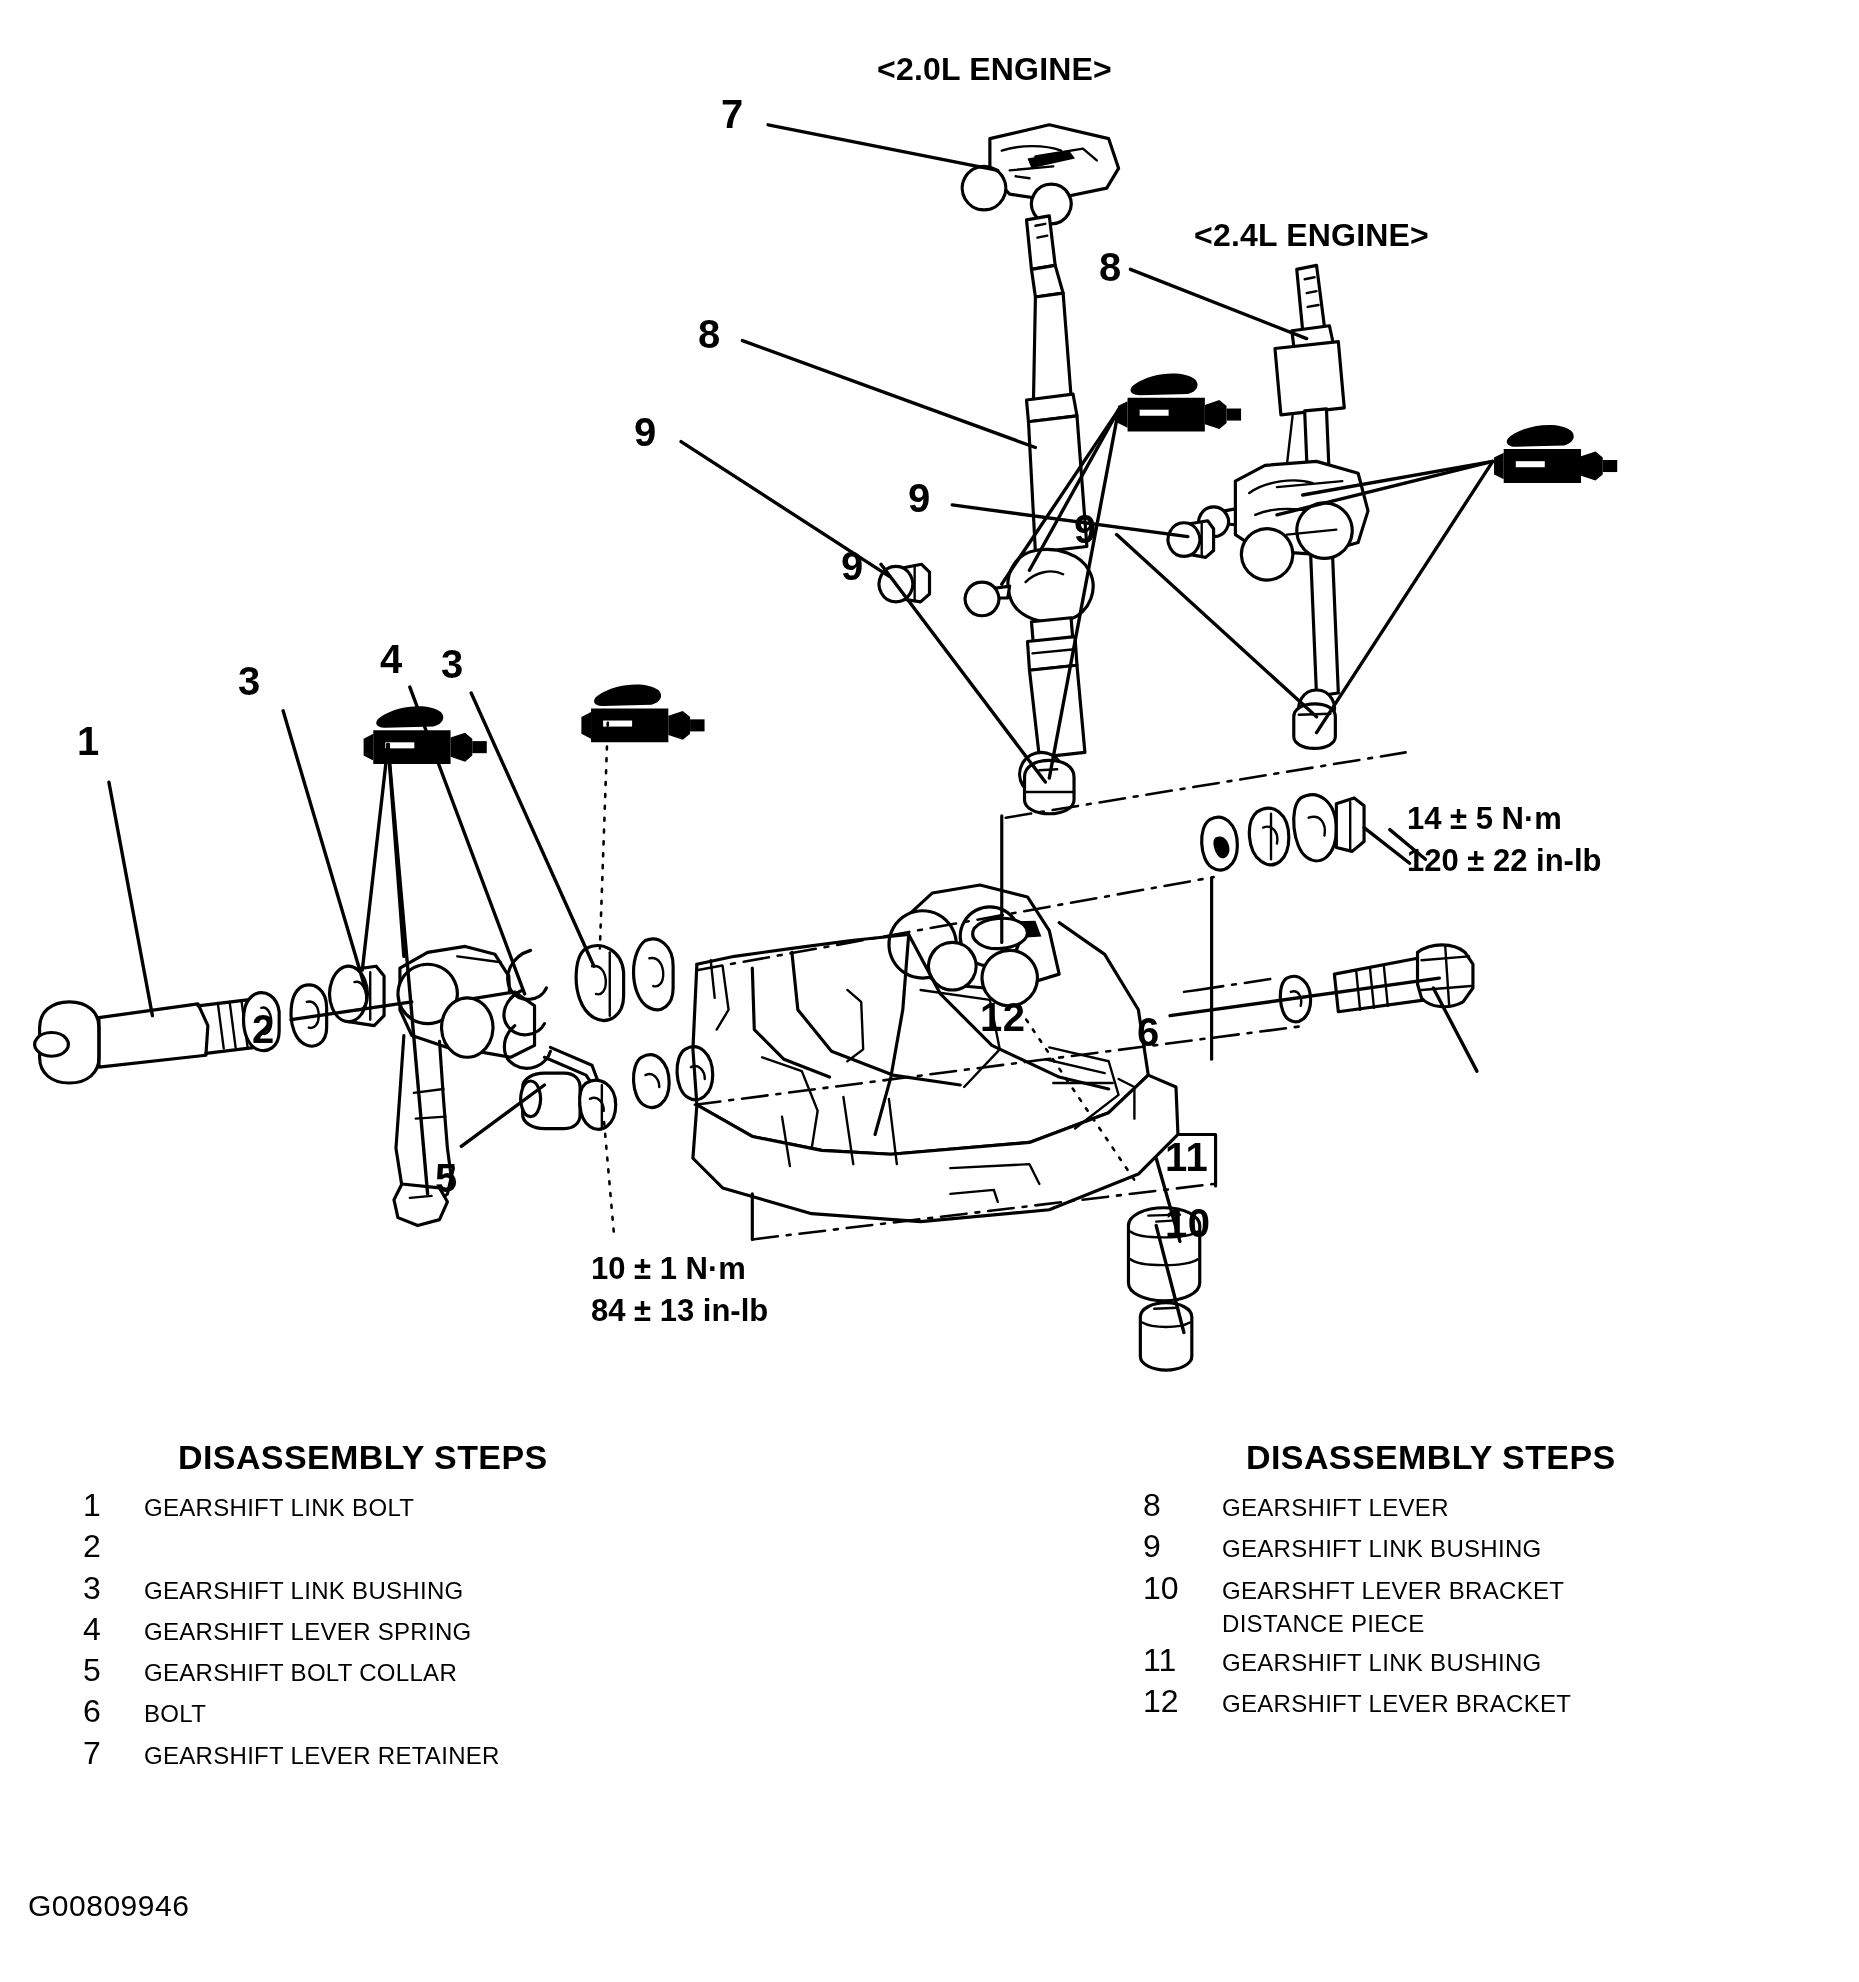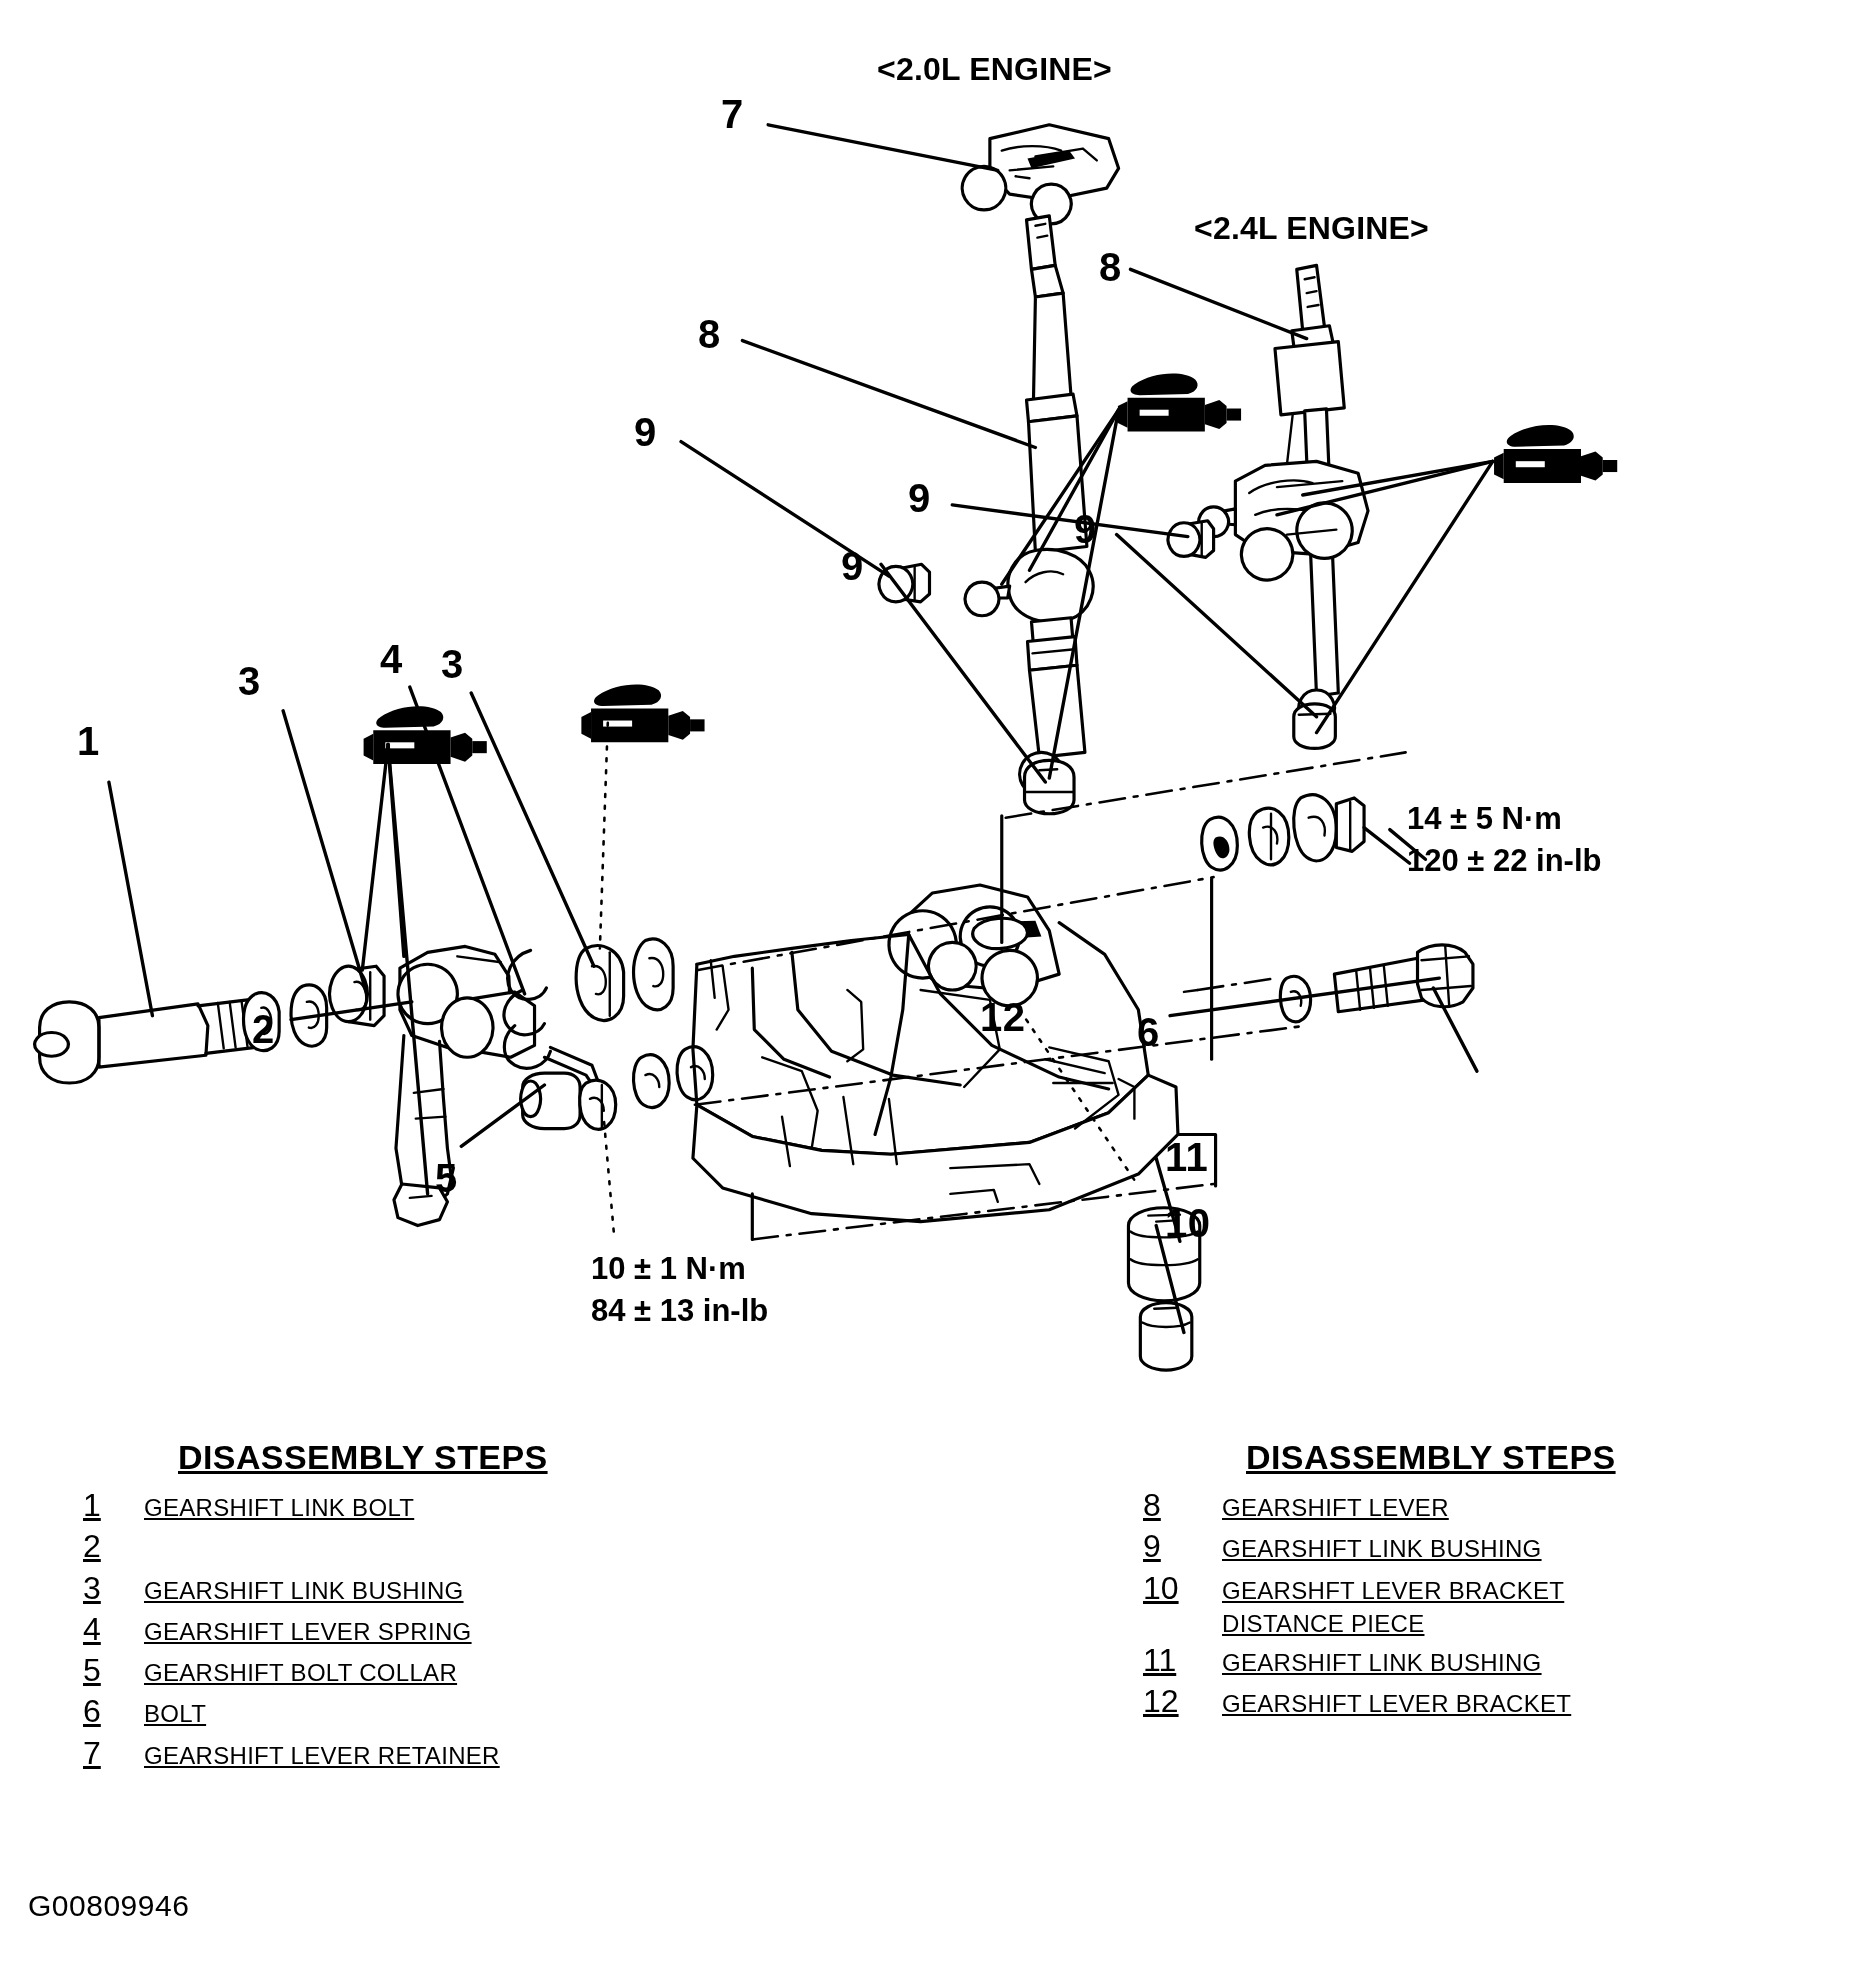--- a/index.html
+++ b/index.html
@@ -54,21 +54,20 @@
     font-weight: bold;
     font-size: 31px;
     line-height: 1.35;
     white-space: nowrap;
   }
 
   
   .steps-list {
     position: absolute;
     font-family: "Liberation Sans", sans-serif;
-    text-decoration: underline;
   }
   .steps-title {
     font-weight: bold;
     font-size: 34px;
     letter-spacing: 0.4px;
     margin: 0 0 8px 0;
     white-space: nowrap;
   }
   .steps-row {
     display: flex;
@@ -440,21 +439,21 @@
 
     <path class="lead" d="M1168,1170 L1192,1254"></path>
 
     <path class="dot" d="M1030,1020 L1146,1192"></path>
 
     <path class="lead" d="M1404,838 L1440,868"></path>
     <path class="dot" d="M620,1244 L610,1130"></path>
   </svg>
 
   <div class="engine-label" style="left:877px; top:51px;">&lt;2.0L ENGINE&gt;</div>
-  <div class="engine-label" style="left:1194px; top:210px;">&lt;2.4L ENGINE&gt;</div>
+  <div class="engine-label" style="left:1194px; top:217px;">&lt;2.4L ENGINE&gt;</div>
 
   <div class="callout" style="left:77px;   top:721px;">1</div>
   <div class="callout" style="left:252px;  top:1009px;">2</div>
   <div class="callout" style="left:238px; top:661px;">3</div>
   <div class="callout" style="left:441px; top:644px;">3</div>
   <div class="callout" style="left:380px;  top:639px;">4</div>
   <div class="callout" style="left:435px;  top:1158px;">5</div>
   <div class="callout" style="left:1137px; top:1012px;">6</div>
   <div class="callout" style="left:721px;  top:94px;">7</div>
   <div class="callout" style="left:698px; top:314px;">8</div>

